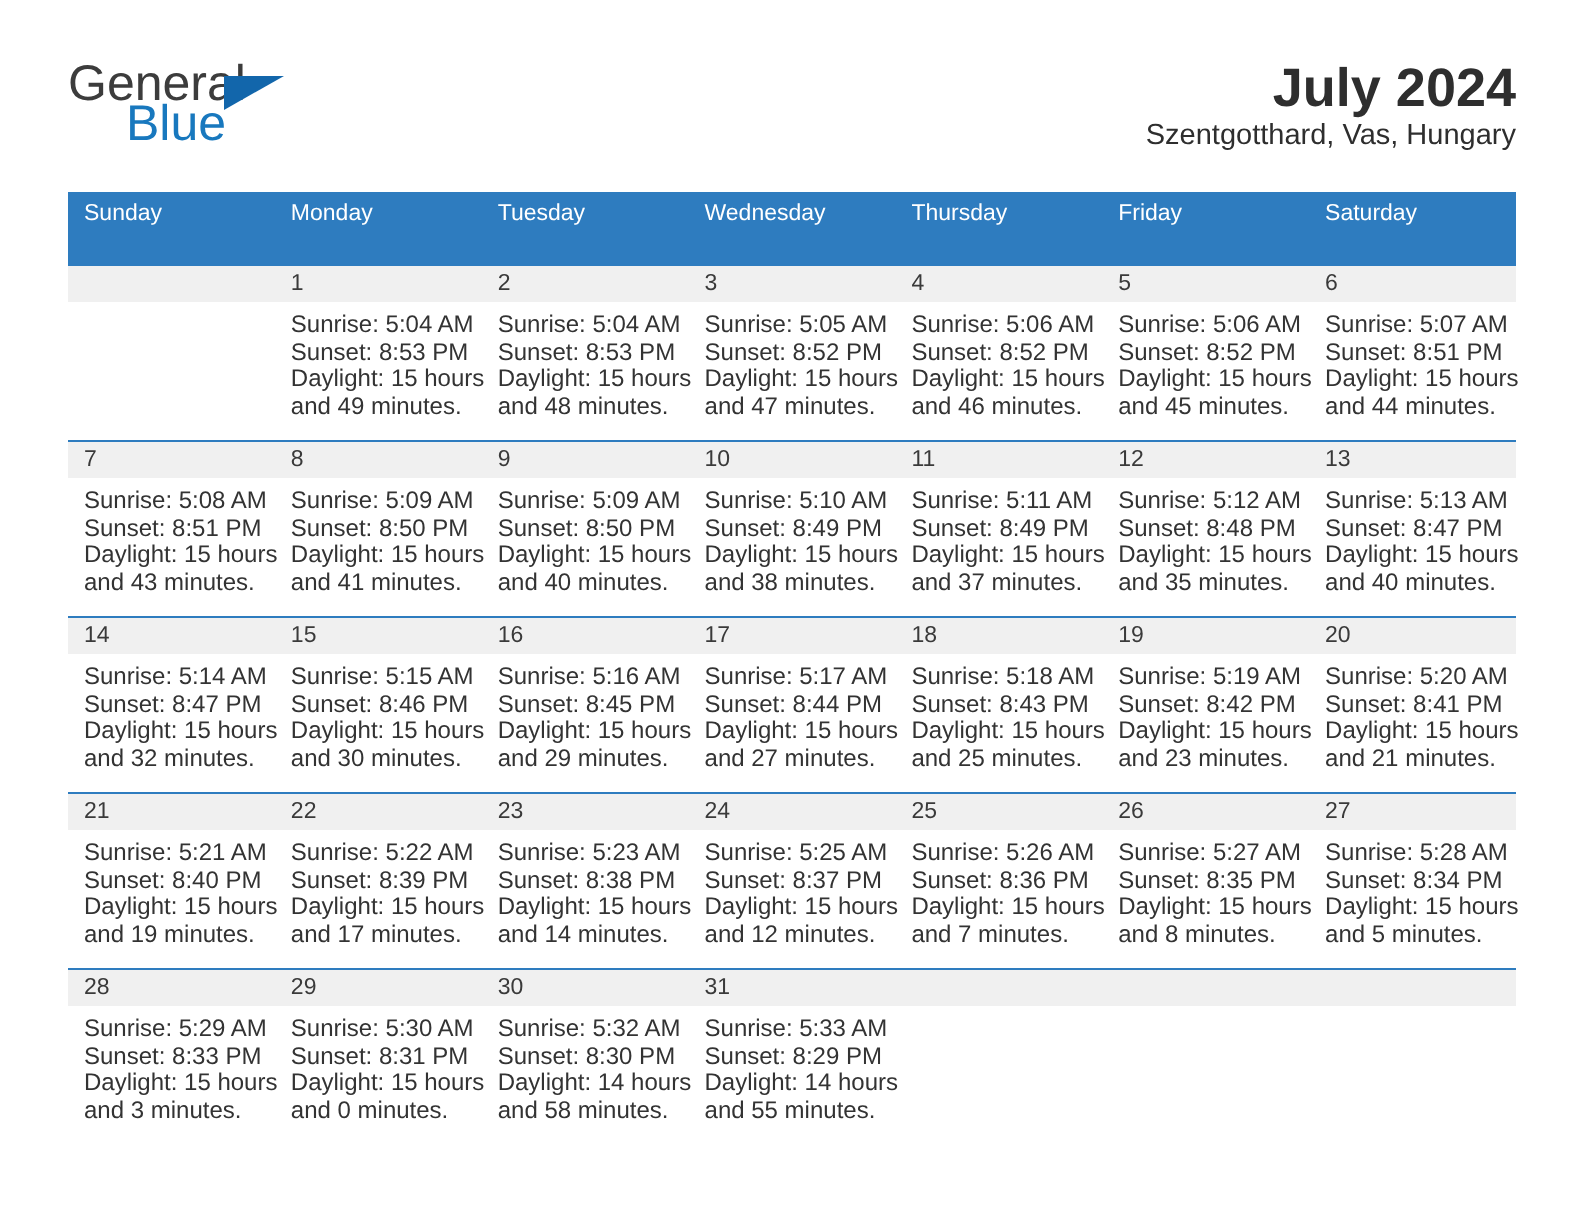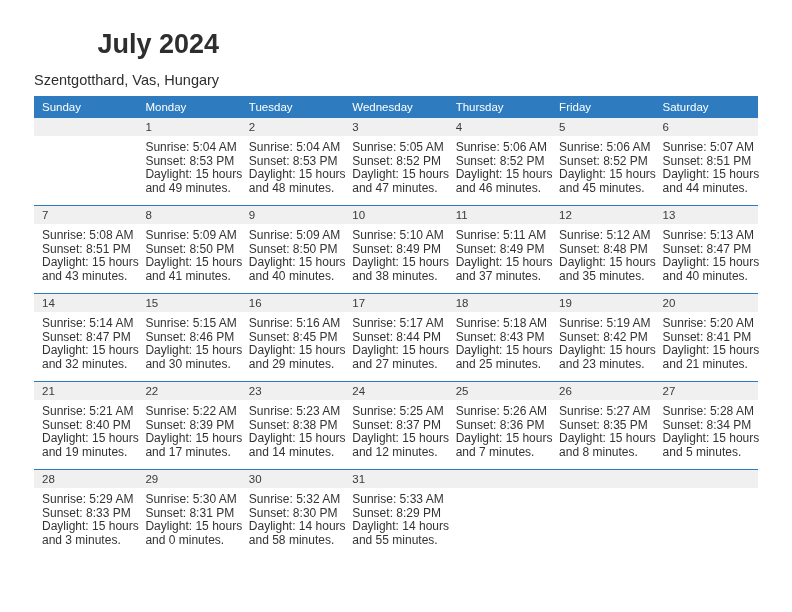--- a/index.html
+++ b/index.html
@@ -70,40 +70,39 @@
     font-size: 27px;
     color: #2e2e2e;
     font-weight: 700;
     line-height: 1.1;
     margin: 0;
   }
   .cal-subtitle {
     font-size: 14.5px;
     color: #2e2e2e;
     font-weight: 400;
-    margin-top: 12px;
   }
 
   
   .cal-wrap {
     padding: 0 34px;
     box-sizing: border-box;
   }
   table.calendar {
     width: 724px;
     border-collapse: collapse;
     table-layout: fixed;
   }
   table.calendar th {
     background: #2e7cbf;
     color: #ffffff;
     font-size: 11.5px;
     font-weight: 400;
     text-align: left;
-    padding: 5px 0 4px 8px;
+    padding: 5px 0 19px 8px;
     height: 20px;
     box-sizing: border-box;
   }
   table.calendar td {
     vertical-align: top;
     width: 103.4px;
     height: 87px;
     padding: 0;
     border-top: 1px solid #2e7cbf;
     background: #ffffff;
@@ -136,20 +135,25 @@
   .cell-lines div {
     white-space: nowrap;
   }
 </style>
 </head>
 <body>
 
 <div class="page">
 
   <div class="header">
+    <div class="logo">
+      <span class="logo-general">General</span>
+      <span class="logo-triangle"></span>
+      <span class="logo-blue">Blue</span>
+    </div>
     <div class="title-block">
       <div class="cal-title">July 2024</div>
       <div class="cal-subtitle">Szentgotthard, Vas, Hungary</div>
     </div>
   </div>
 
   <div class="cal-wrap">
     <table class="calendar">
       <thead>
         <tr id="hdr-row">

